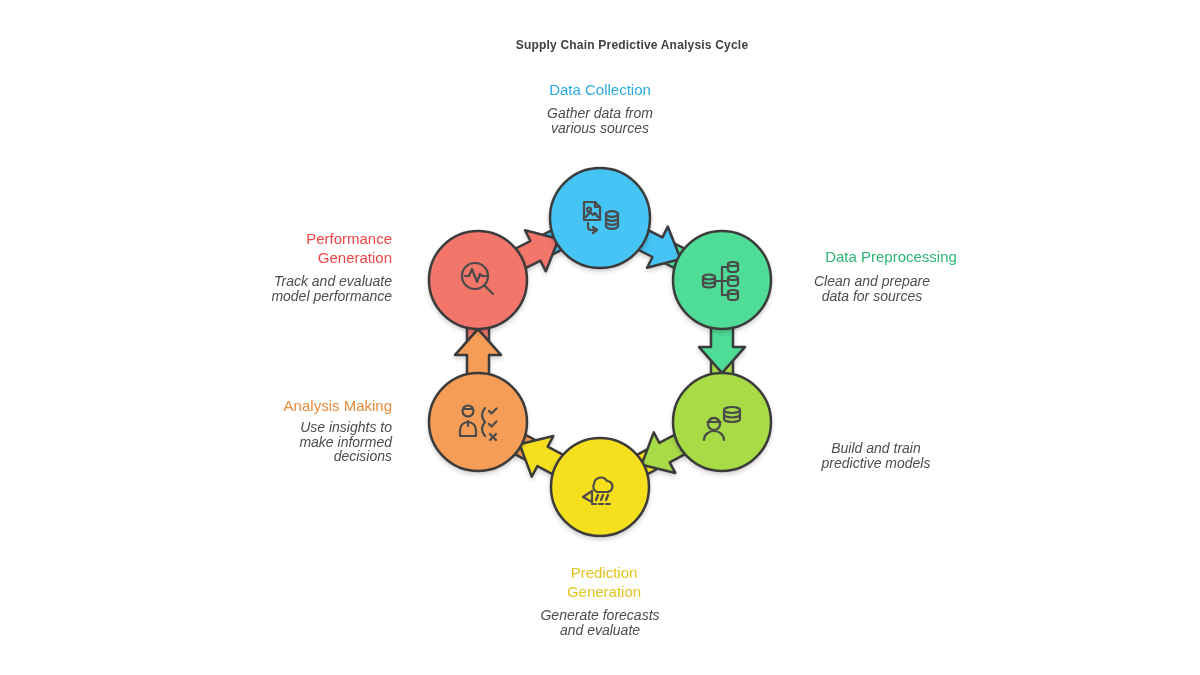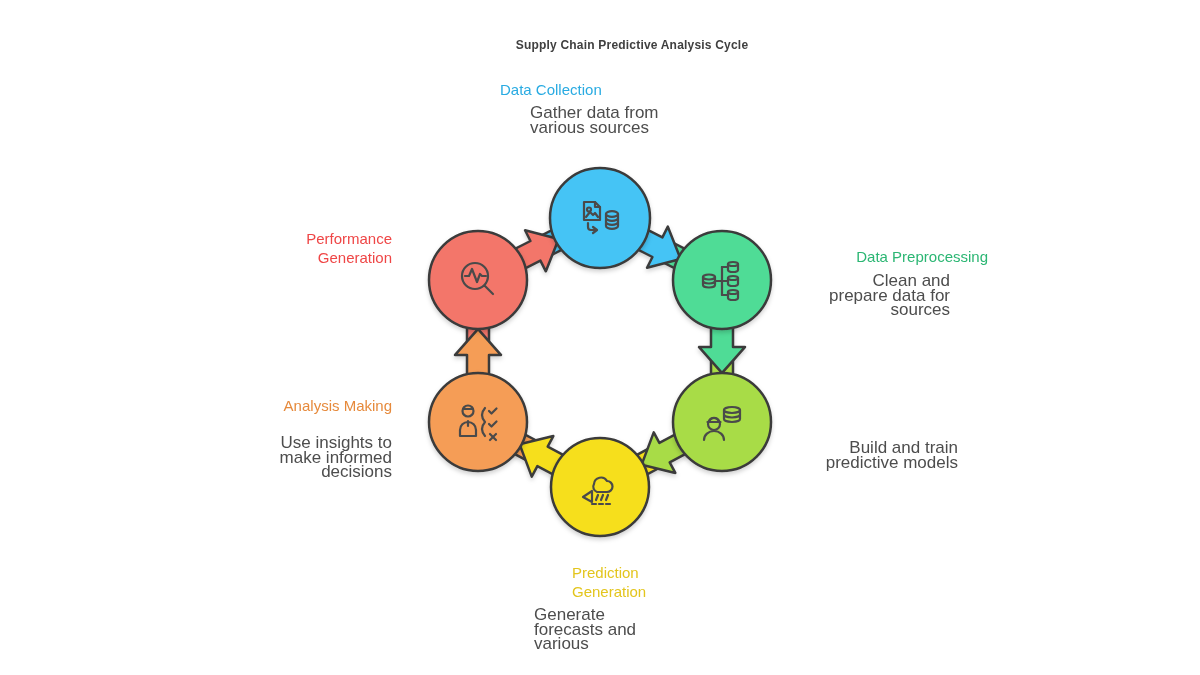--- a/index.html
+++ b/index.html
@@ -3,33 +3,33 @@
 <meta charset="utf-8">
 <style>
   * { margin:0; padding:0; box-sizing:border-box; }
   html,body { width:1200px; height:675px; background:#ffffff; overflow:hidden;
     font-family:"Liberation Sans", sans-serif; }
   .stage { position:relative; width:1200px; height:675px; background:#ffffff; }
   svg.canvas { position:absolute; left:0; top:0; }
   .title { position:absolute; left:0; top:38px; width:1200px; text-align:center;
     font-size:12px; font-weight:bold; letter-spacing:0.2px;margin-left:32px; }
   .node-label { position:absolute; font-size:15px; font-weight:500; line-height:19px; }
-  .node-desc  { position:absolute; font-size:17px; line-height:14.5px; }
-  .ta-c { text-align:left; } .ta-l { text-align:right;margin-left:12px; } .ta-r { text-align:right; }
+  .node-desc  { position:absolute; font-size:14px; line-height:14.5px;font-style:italic; }
+  .ta-c { text-align:center; } .ta-l { text-align:center; } .ta-r { text-align:right; }
   
   .lbl-0 { left:500px; top:80px;  width:200px; }
   .dsc-0 { left:530px; top:106px; width:140px; }
   .lbl-1 { left:806px; top:247px; width:170px; }
   .dsc-1 { left:806px; top:274px; width:132px; }
   .lbl-2 { left:806px; top:396px; width:110px; }
   .dsc-2 { left:806px; top:441px; width:140px; }
-  .lbl-3 { left:572px; top:563px; width:120px; }
+  .lbl-3 { left:544px; top:563px; width:120px; }
   .dsc-3 { left:534px; top:608px; width:132px; }
   .lbl-4 { left:242px; top:396px; width:150px; }
-  .dsc-4 { left:274px; top:420px; width:118px;margin-top:16px; }
+  .dsc-4 { left:274px; top:420px; width:118px; }
   .lbl-5 { left:262px; top:229px; width:130px; }
   .dsc-5 { left:254px; top:274px; width:138px; }
 </style>
 </head>
 <body>
 
 <div class="stage">
 
   <svg class="canvas" width="1200" height="675" viewBox="0 0 1200 675">
     <defs>
@@ -151,20 +151,21 @@
 
   <div class="node-label lbl-0 ta-c" style="color: rgb(41, 171, 226);">Data Collection</div>
   <div class="node-desc dsc-0 ta-c" style="color: rgb(77, 77, 77);">Gather data from various sources</div>
 
   <div class="node-label lbl-1 ta-l" style="color: rgb(43, 182, 115);">Data Preprocessing</div>
   <div class="node-desc dsc-1 ta-l" style="color: rgb(77, 77, 77);">Clean and prepare data for sources</div>
 
   <div class="node-desc dsc-2 ta-l" style="color: rgb(77, 77, 77);">Build and train predictive models</div>
 
   <div class="node-label lbl-3 ta-c" style="color: rgb(227, 197, 29);">Prediction Generation</div>
-  <div class="node-desc dsc-3 ta-c" style="color: rgb(77, 77, 77);">Generate forecasts and various</div>
+  <div class="node-desc dsc-3 ta-c" style="color: rgb(77, 77, 77);">Generate forecasts and evaluate</div>
 
   <div class="node-label lbl-4 ta-r" style="color: rgb(230, 138, 60);">Analysis Making</div>
   <div class="node-desc dsc-4 ta-r" style="color: rgb(77, 77, 77);">Use insights to make informed decisions</div>
 
   <div class="node-label lbl-5 ta-r" style="color: rgb(239, 70, 70);">Performance Generation</div>
+  <div class="node-desc dsc-5 ta-r" style="color: rgb(77, 77, 77);">Track and evaluate model performance</div>
 
 </div>
 
 </body></html>

